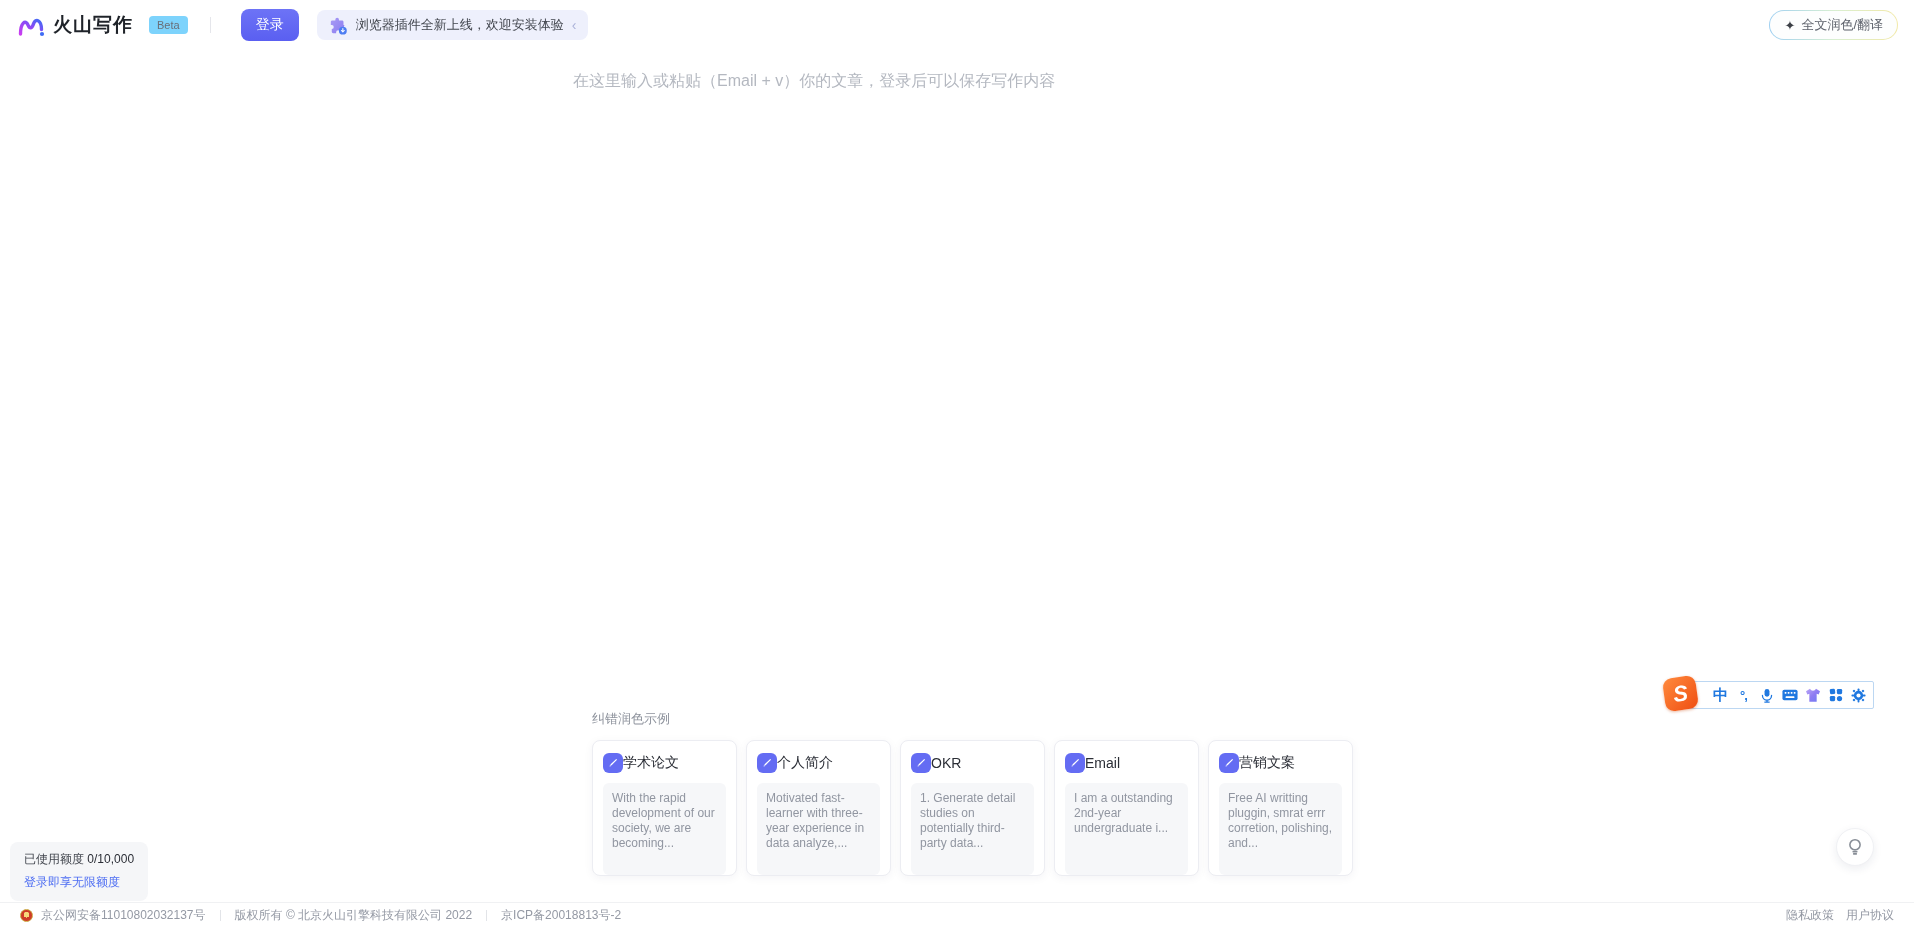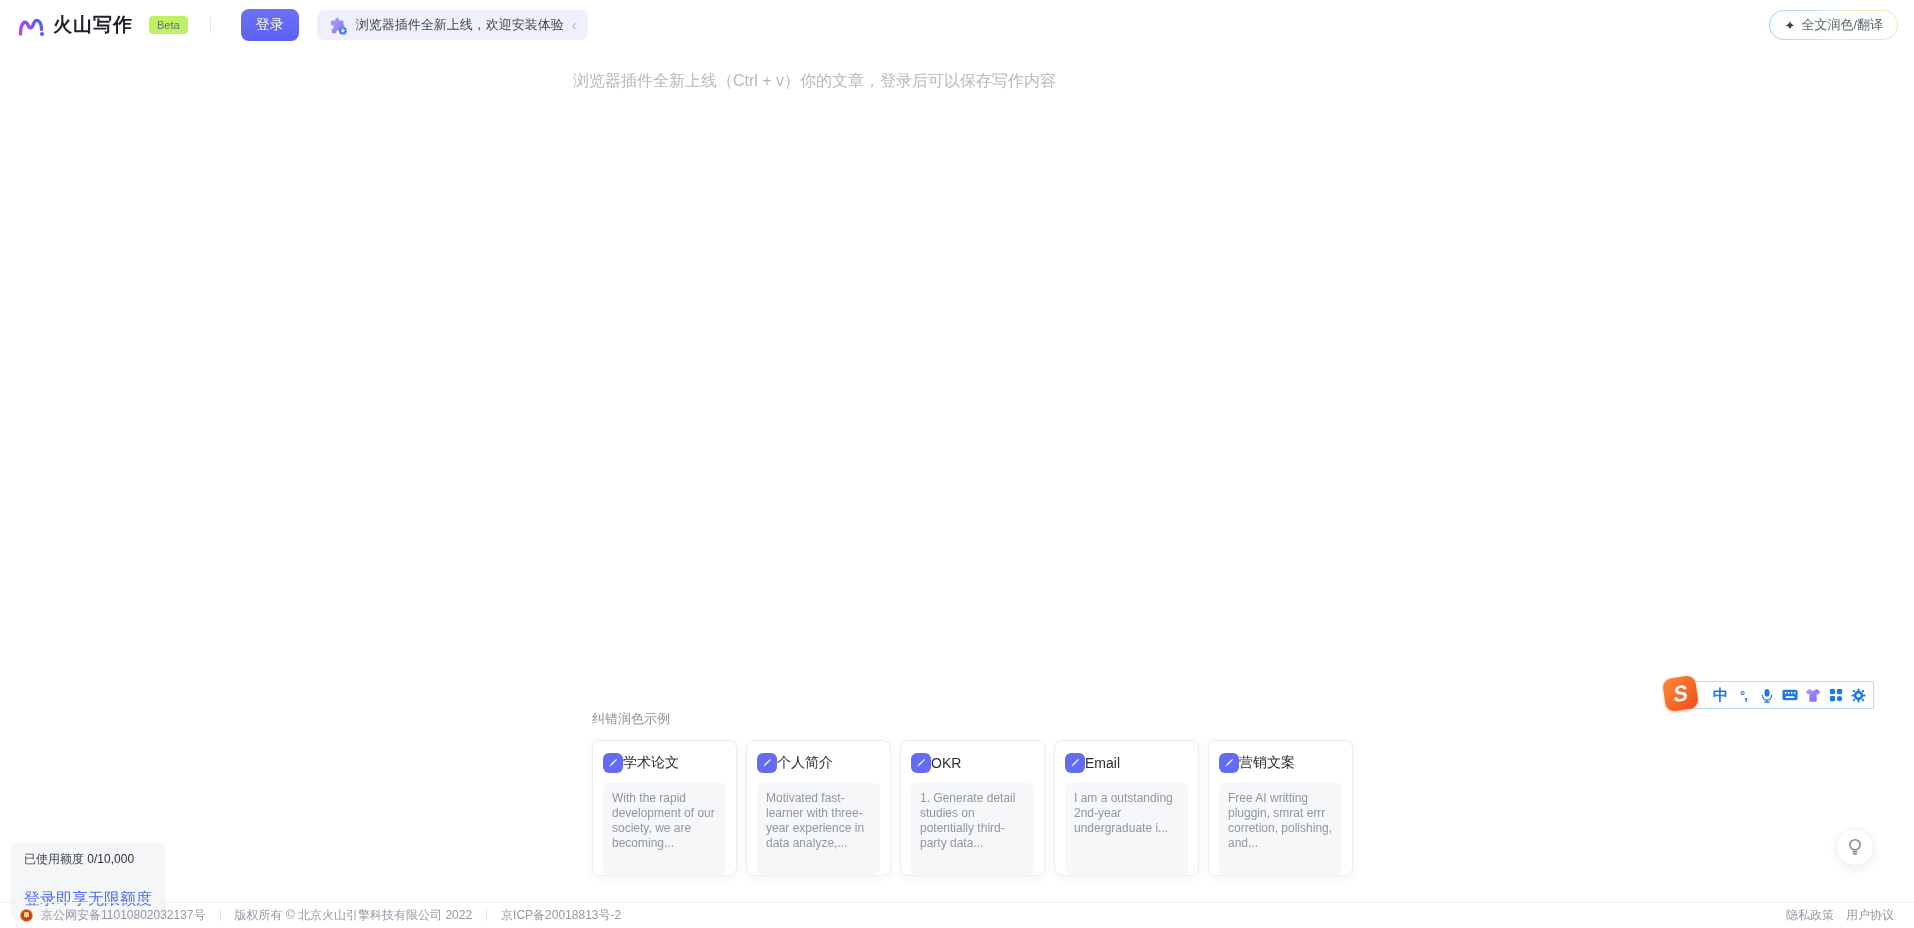--- a/index.html
+++ b/index.html
@@ -5,21 +5,21 @@
   * { margin:0; padding:0; box-sizing:border-box; }
   html,body { background:#fff; }
   body { font-family:"Liberation Sans","DejaVu Sans",sans-serif; }
   .page { position:relative; width:1914px; height:928px; background:#fff; overflow:hidden; }
 
   
   .header { position:absolute; top:0; left:0; right:0; height:50px; display:flex; align-items:center; padding:0 16px; }
   .logo { display:flex; align-items:center; gap:7px; }
   .logo-mark { width:30px; height:30px; }
   .logo-text { font-size:19px; font-weight:700; color:#1f2329; letter-spacing:1px; }
-  .beta-badge { margin-left:9px; background:#bef264; color:#696e78; font-size:11px; padding:3px 8px; border-radius:4px; }
+  .beta-badge { margin-left:9px; background:#7dd3fc; color:#696e78; font-size:11px; padding:3px 8px; border-radius:4px; }
   .hdr-divider { width:1px; height:16px; background:#e5e6eb; margin:0 30px 0 22px; }
   .login-btn { background:linear-gradient(180deg,#6d73f6,#5a5ff1); color:#fff; font-size:14px; border:none; border-radius:8px; padding:7px 15px; cursor:pointer; }
   .plugin-banner { margin-left:18px; height:30px; background:#eef0fc; border-radius:8px; display:flex; align-items:center; gap:8px; padding:0 12px; cursor:pointer; }
   .plugin-banner-text { font-size:13px; color:#42464e; }
   .plugin-banner-chevron { font-size:14px; color:#aab1d8; }
   .polish-btn { margin-left:auto; height:30px; display:flex; align-items:center; gap:6px; padding:0 14px; border-radius:16px; border:1px solid transparent; background:linear-gradient(#fdfefe,#fdfefe) padding-box, linear-gradient(90deg,#9fd0f2,#d8efd2,#f2e9a8) border-box; cursor:pointer; }
   .polish-icon { font-size:13px; color:#3b3f46; }
   .polish-label { font-size:13px; color:#5e636c; }
 
   
@@ -33,21 +33,21 @@
   .card { width:145px; height:136px; background:#fff; border:1px solid #ecedf2; border-radius:8px; box-shadow:0 2px 10px rgba(30,40,80,.05); padding:12px 10px 10px 10px; cursor:pointer; }
   .card-head { display:flex; align-items:center; margin-bottom:10px; }
   .card-icon { width:20px; height:20px; border-radius:6px; background:#646cf3; display:flex; align-items:center; justify-content:center; flex:none; }
   .card-title { font-size:14px; color:#2b2e36; }
   .card-preview { background:#f6f7f9; border-radius:6px; padding:8px 9px; height:92px; font-size:12px; line-height:15px; color:#9196a1; overflow:hidden; }
 
   
   .quota { position:absolute; left:10px; top:842px; background:#f5f6f8; border-radius:8px; padding:9px 14px 10px 14px; }
   .quota-line1 { font-size:12px; color:#42464e; }
   .quota-line1 .quota-value { color:#2b2e36; }
-  .quota-link { display:block; margin-top:21px; font-size:16px; color:#4e6ef2; text-decoration:none; cursor:pointer; }
+  .quota-link { display:block; margin-top:6px; font-size:12px; color:#4e6ef2; text-decoration:none; cursor:pointer; }
 
   
   .bulb-btn { position:absolute; left:1836px; top:828px; width:38px; height:38px; border-radius:50%; background:#fff; border:1px solid #f0f1f4; box-shadow:0 3px 10px rgba(30,40,80,.08); display:flex; align-items:center; justify-content:center; cursor:pointer; }
 
   
   .ime { position:absolute; left:1666px; top:680px; height:30px; }
   .ime-bar { position:absolute; left:6px; top:1px; height:28px; width:202px; background:#fff; border:1px solid #bcd7f2; border-radius:2px; display:flex; align-items:center; gap:0; padding-left:36px; }
   .ime-logo { position:absolute; left:-2px; top:-3px; width:33px; height:33px; background:linear-gradient(140deg,#ff8a3d,#ef4e12); border-radius:9px; transform:rotate(-8deg); display:flex; align-items:center; justify-content:center; color:#fff; font-weight:700; font-size:22px; font-style:italic; box-shadow:0 1px 3px rgba(200,70,10,.4); z-index:2; }
   .ime-item { width:23px; display:flex; align-items:center; justify-content:center; cursor:pointer; }
   .ime-zh { color:#1f78e0; font-size:15px; font-weight:700; }
@@ -99,21 +99,21 @@
       <span class="plugin-banner-text">浏览器插件全新上线，欢迎安装体验</span>
       <span class="plugin-banner-chevron">‹</span>
     </div>
     <button class="polish-btn">
       <span class="polish-icon">✦</span>
       <span class="polish-label">全文润色/翻译</span>
     </button>
   </div>
 
   <div class="editor">
-    <div class="editor-placeholder">浏览器插件全新上线（Ctrl + v）你的文章，登录后可以保存写作内容</div>
+    <div class="editor-placeholder">在这里输入或粘贴（Email + v）你的文章，登录后可以保存写作内容</div>
   </div>
 
   <div class="examples">
     <div class="examples-label">纠错润色示例</div>
     <div class="cards">
 
       <div class="card">
         <div class="card-head">
           <span class="card-icon">
             <svg width="12" height="12" viewBox="0 0 16 16">

